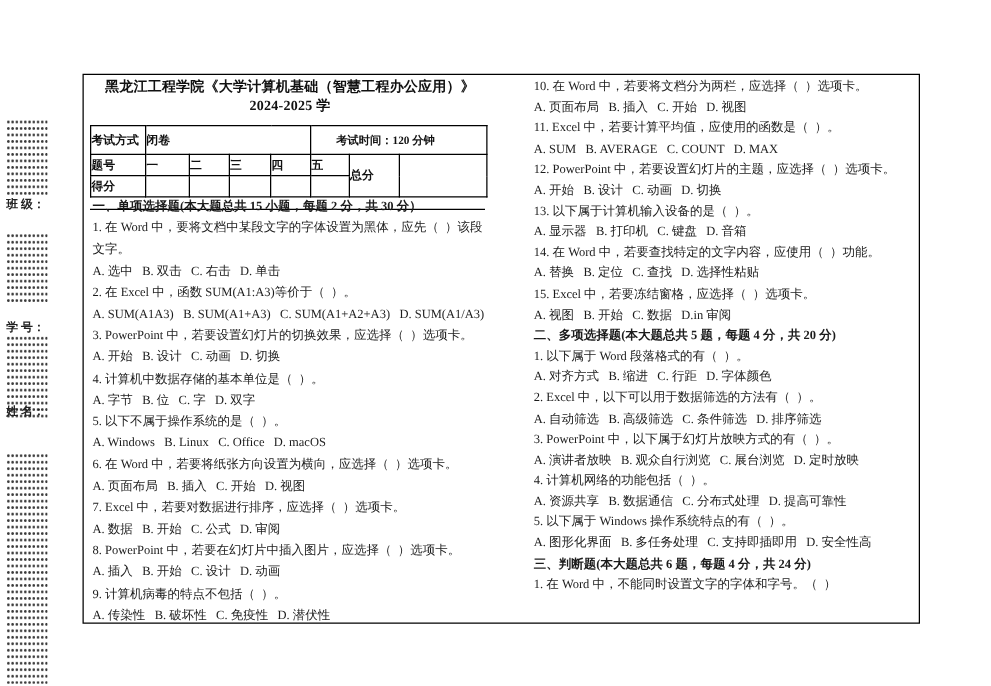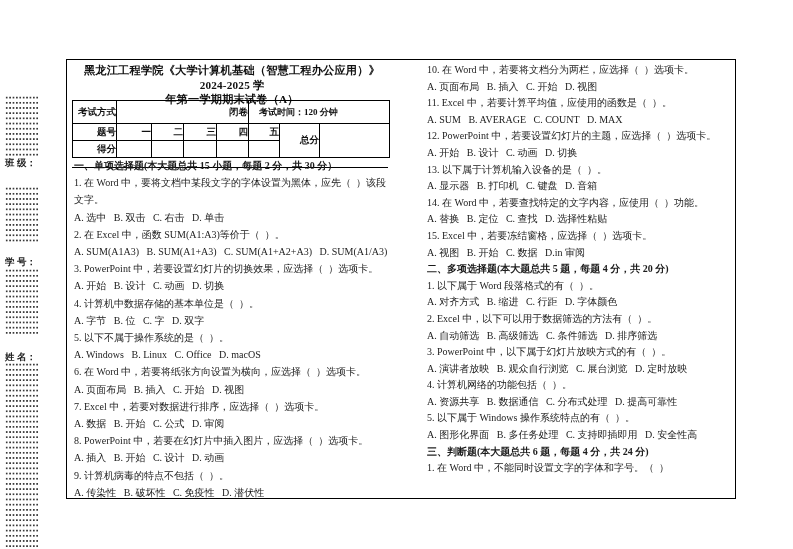--- a/index.html
+++ b/index.html
@@ -16,43 +16,43 @@
   .dots.seg1{top:95px;height:63px;}
   .dots.seg2{top:186px;height:57px;}
   .dots.seg3{top:268px;height:68px;}
   .dots.seg4{top:362px;height:185px;}
   .seal-label{
     position:absolute;left:5px;width:40px;font-size:9.5px;font-weight:bold;
     color:#222;white-space:nowrap;
   }
   .seal-label.l1{top:157px;}
   .seal-label.l2{top:256px;}
-  .seal-label.l3{top:351px;}
+  .seal-label.l3{top:323px;}
   
   .main-box{
     position:absolute;left:66px;top:59px;width:668px;height:438px;
     border:1.6px solid #000;
   }
   .col-left{position:absolute;left:5px;top:3px;width:320px;}
   .col-right{position:absolute;left:334px;top:2px;width:333px;margin-left:26px;}
   .title{
     font-weight:bold;font-size:11.2px;line-height:14.6px;text-align:center;
     letter-spacing:0.2px;color:#111;
   }
   .info-table{
     position:absolute;left:0px;top:37px;width:317px;
     border-collapse:collapse;table-layout:fixed;
     font-size:9.5px;font-weight:bold;color:#111;
   }
   .info-table td{
-    border:1px solid #000;text-align:right;padding:0;overflow:hidden;
+    border:1px solid #000;text-align:left;padding:0;overflow:hidden;
     height:16px;
   }
   .info-table tr.r1 td{height:22px;}
-  .info-table td.time-cell{text-align:left;padding-left:10px;font-size:9px;}
+  .info-table td.time-cell{text-align:left;padding-left:20px;font-size:9px;}
   .rule{position:absolute;left:0px;top:104px;width:316px;border-top:1.2px solid #000;}
   .qlines{white-space:pre-wrap;color:#1b1b1b;}
   .qlines.left{position:absolute;left:2px;top:94px;width:318px;font-size:10px;line-height:17.2px;}
   .qlines.right{font-size:10px;line-height:16.6px;}
   .qline{min-height:1em;}
   .qline.bold{font-weight:bold;}
   .footer{
     position:absolute;left:0;width:793px;top:500px;text-align:center;
     font-size:9px;color:#222;letter-spacing:1px;
   }
@@ -68,21 +68,20 @@
   <div class="seal-label l2">学 号：</div>
   <div class="dots seg3"></div>
   <div class="seal-label l3">姓 名：</div>
   <div class="dots seg4"></div>
 
   <div class="main-box">
 
     <div class="col-left">
       <div class="title">
         <div>黑龙江工程学院《大学计算机基础（智慧工程办公应用）》2024-2025 学</div>
-        <div>年第一学期期末试卷（A）</div>
       </div>
 
       <table class="info-table">
         <colgroup>
           <col style="width:44px">
             <col style="width:35px">
             <col style="width:32px">
           <col style="width:33px">
             <col style="width:32px">
             <col style="width:31px">

